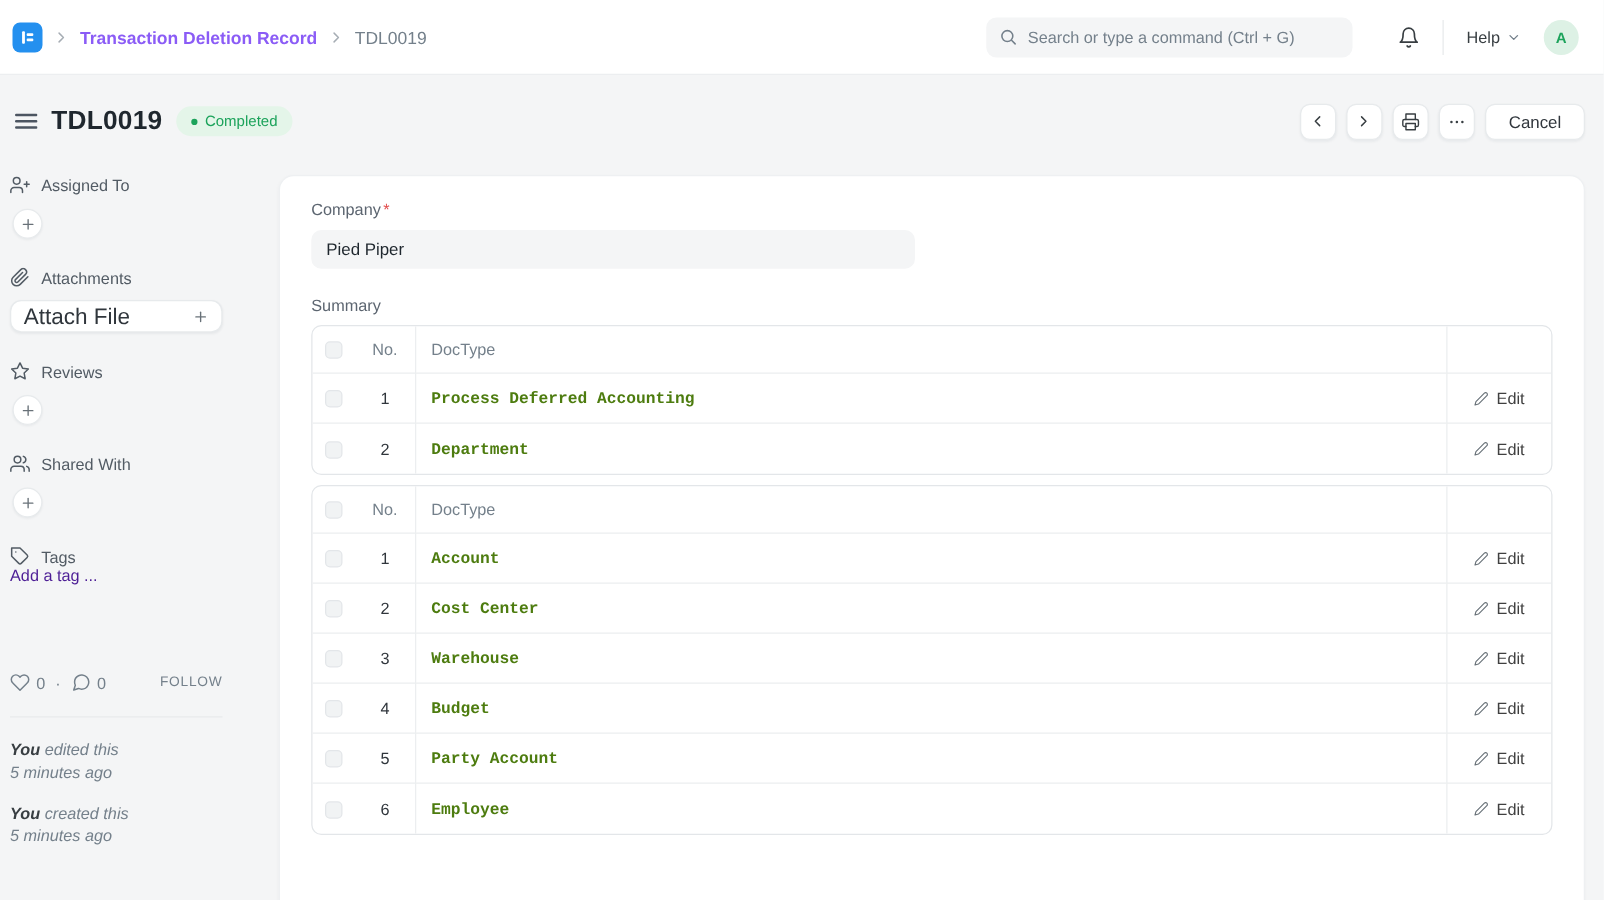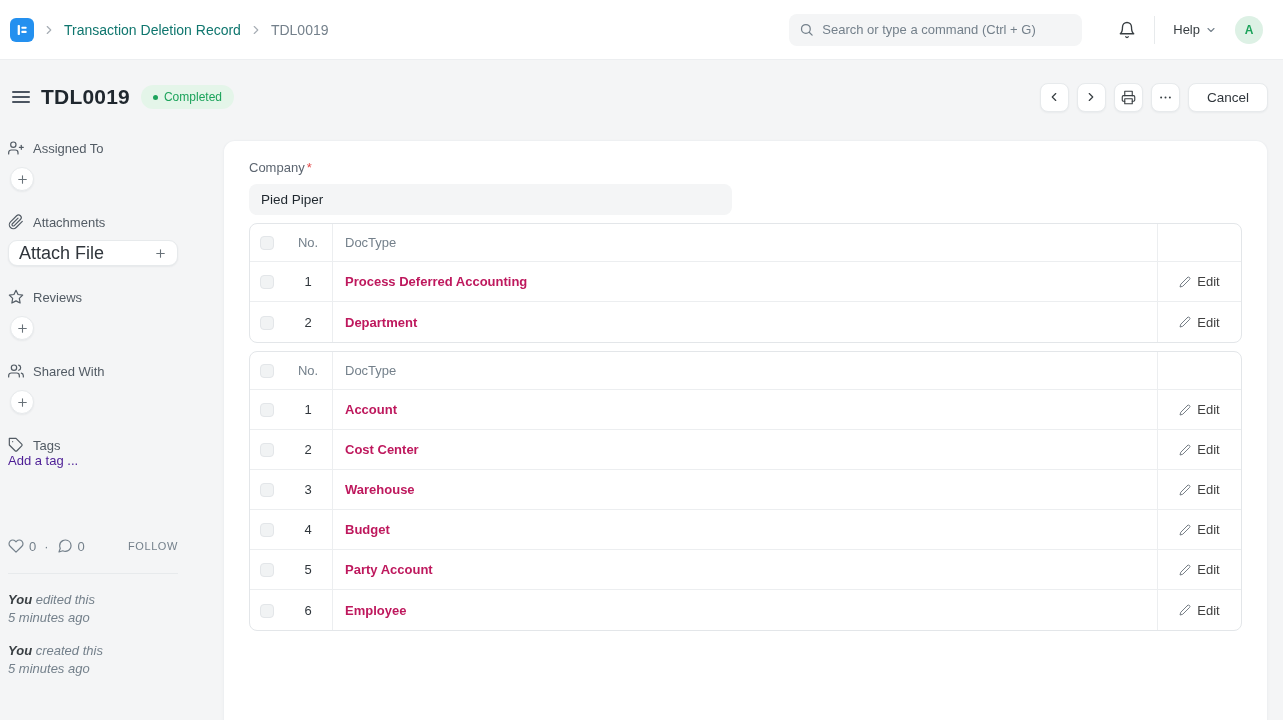--- a/index.html
+++ b/index.html
@@ -16,21 +16,21 @@
   .navbar {
     position:absolute; top:0; left:0; right:0; height:60px;
     background:#fff; border-bottom:1px solid #eceef0;
     display:flex; align-items:center; padding:0 20px 0 10px;
   }
   .logo {
     width:24px; height:24px; border-radius:6px; background:#2490ef;
     display:flex; align-items:center; justify-content:center; flex:0 0 auto;
   }
   .crumb-chev { color:#a6adb4; margin:0 8px; }
-  .crumb-main { font-size:14px; font-weight:400; color:#0f766e; text-decoration:none; white-space:nowrap; }
+  .crumb-main { font-size:14px; font-weight:700; color:#8b5cf6; text-decoration:none; white-space:nowrap; }
   .crumb-sub  { font-size:14px; color:#74808b; white-space:nowrap; }
   .search-box {
     margin-left:auto; width:293px; height:32px; background:#f4f5f6;
     border-radius:8px; display:flex; align-items:center; padding:0 10px; gap:8px;
   }
   .search-box svg { color:#74808b; flex:0 0 auto; }
   .search-box input {
     border:none; background:transparent; outline:none; width:100%;
     font-size:13px; color:#1f272e; font-family:inherit;
   }
@@ -119,21 +119,21 @@
   }
   table.grid { width:100%; border-collapse:separate; border-spacing:0; table-layout:fixed; }
   .grid th, .grid td { padding:0; font-weight:400; }
   .grid th { height:38px; font-size:13px; color:#74808b; border-bottom:1px solid #eceef0; }
   .grid td { height:40px; font-size:13px; color:#30363c; border-bottom:1px solid #eceef0; }
   .grid tr:last-child td { border-bottom:none; }
   .c-check { width:34px; text-align:center; }
   .c-no { width:49px; text-align:center; border-right:1px solid #eceef0; }
   .c-doc { text-align:left; padding-left:12px !important; }
   .c-edit { width:84px; border-left:1px solid #eceef0; text-align:center; }
-  td.c-doc { font-weight:700; color:#be185d; }
+  td.c-doc { font-weight:700; color:#4d7c0f;font-family:Liberation Mono, monospace; }
   .cbx {
     display:inline-block; width:14px; height:14px; border-radius:4px;
     background:#f1f3f4; border:1px solid #e3e6e9; vertical-align:middle; cursor:pointer;
   }
   .edit-btn {
     display:inline-flex; align-items:center; gap:6px; font-size:13px; color:#404040;
     padding:4px 6px; border-radius:6px;
   }
   .edit-btn svg { color:#687178; }
 </style>
@@ -367,20 +367,21 @@
   </div>
 </div>
 
 <div class="card">
 
   <div class="field-label">
     <span>Company</span><span class="req">*</span>
   </div>
   <div class="control-input">Pied Piper</div>
 
+  <div class="sec-label first">Summary</div>
   <div class="grid-wrap">
     <table class="grid">
       <thead>
         <tr>
           <th class="c-check"><span class="cbx"></span></th>
           <th class="c-no">No.</th>
           <th class="c-doc">DocType</th>
           <th class="c-edit"></th>
         </tr>
       </thead>

